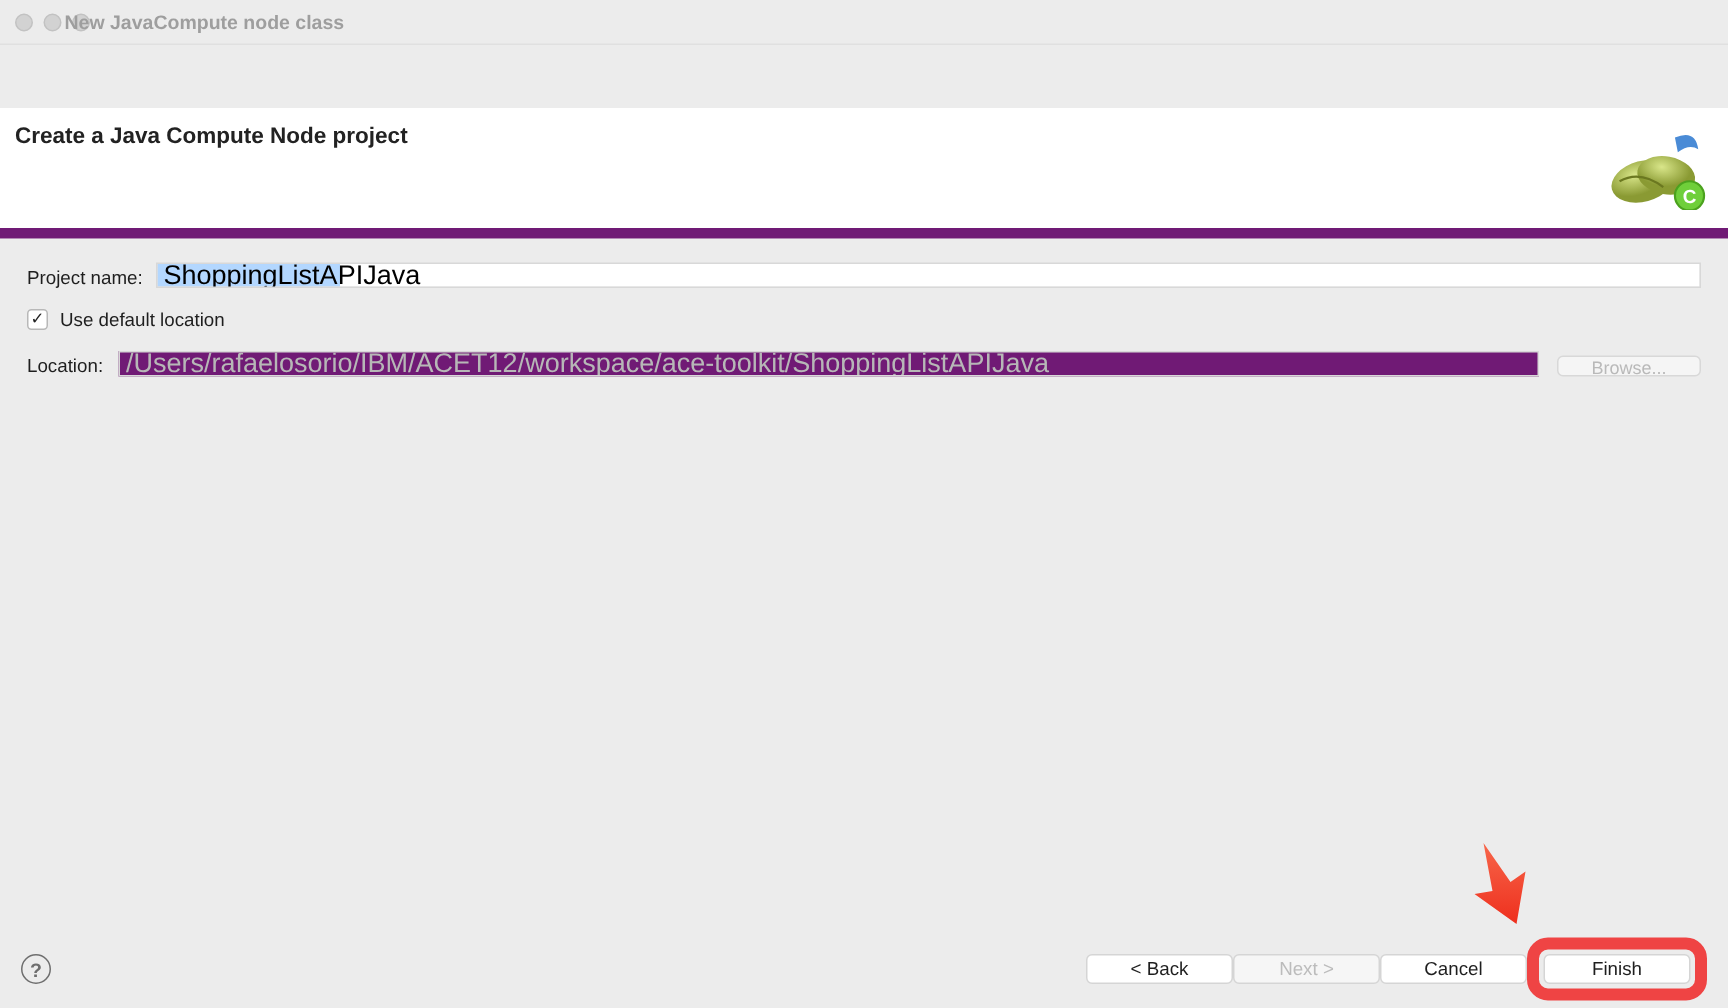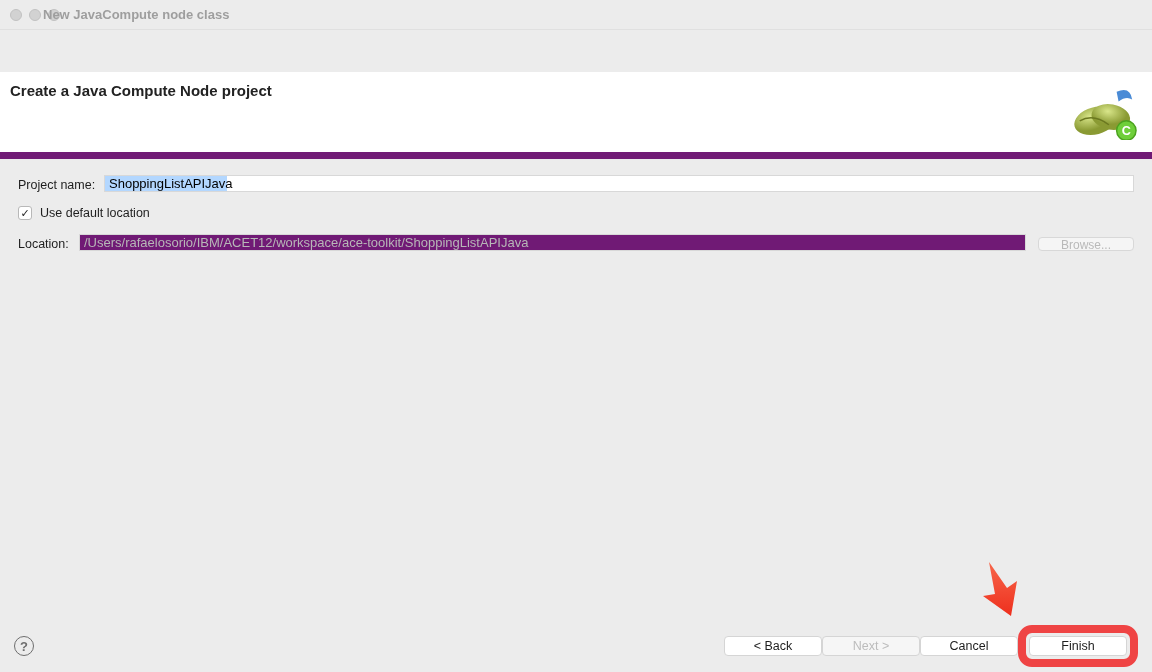--- a/index.html
+++ b/index.html
@@ -70,21 +70,21 @@
     .label { font-size: 12.5px; color: #1e1e1e; }
     .project-name-label { width: 86px; }
     .location-label { width: 61px; }
 
     .text-input {
       flex: 1;
       height: 17px;
       border: 1px solid #d8d8d8;
       border-radius: 0;
       background: #fff;
-      font-size: 13px;
+      font-size: 18px;
       padding: 0 4px;
       outline: none;
     }
     .text-input.sel {
       background: linear-gradient(to right, #b3d7ff 0, #b3d7ff 122px, #fff 122px);
     }
     .text-input.disabled {
       color: #b7b7b7;
       background: #701a75;
     }

